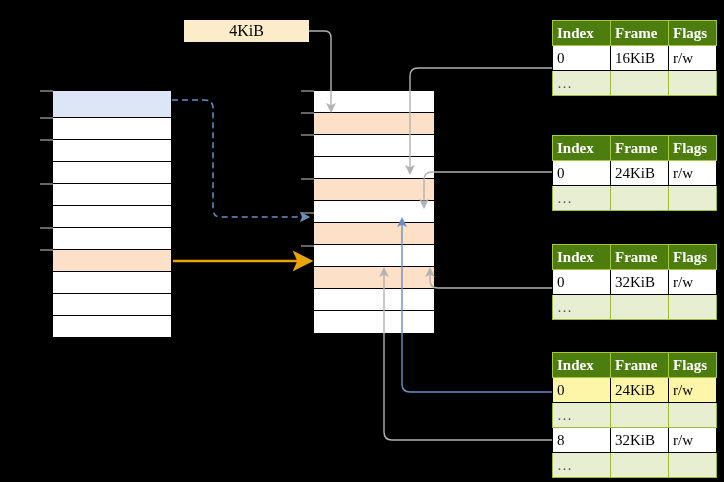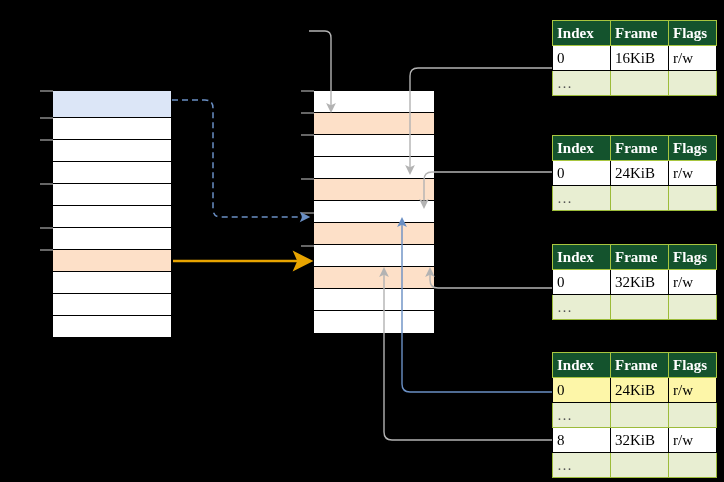--- a/index.html
+++ b/index.html
@@ -46,40 +46,41 @@
     padding:1px 4px;
     height:25px;
     box-sizing:border-box;
     font-weight:normal;
     text-align:left;
     color:#000;
     overflow:hidden;
     white-space:nowrap;
   }
   .ptable th{
-    background:#14532d;
+    background:#4d7c0f;
     color:#ffffff;
     font-weight:bold;
     border-color:#ffffff;
     border-top-color:#a8c63f;
     border-left-color:#a8c63f;
     border-right-color:#a8c63f;
     border-bottom-color:#a8c63f;
   }
   .ptable th + th{border-left:1.5px solid #ffffff;}
   .ptable tr.ellip td{background:#e8eed2;border-color:#9cbb3a;color:#555;}
   .ptable tr.ellip td + td{border-left:1px solid #9cbb3a;}
   .hl{background:#fdf6a8;}
   .ell{letter-spacing:2px;}
 </style>
 </head>
 <body>
 
 <div id="stage">
 
+  <div class="kib-label" style="left:184px;top:20px;width:125px;height:22px;">4KiB</div>
 
   <div class="col" style="left:52px;top:90px;width:120px;height:240px;">
     <div class="cell blue" style="height:27px;"></div>
     <div class="cell" style="height:22px;"></div>
     <div class="cell" style="height:22px;"></div>
     <div class="cell" style="height:22px;"></div>
     <div class="cell" style="height:22px;"></div>
     <div class="cell" style="height:22px;"></div>
     <div class="cell" style="height:22px;"></div>
     <div class="cell orange" style="height:22px;"></div>

